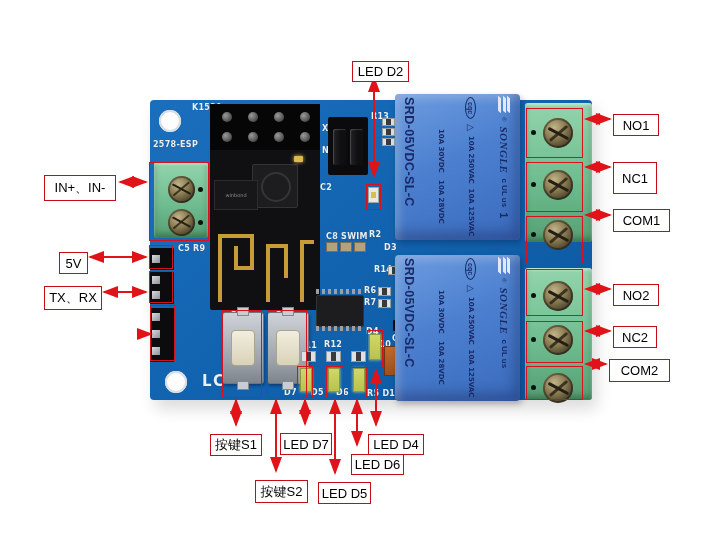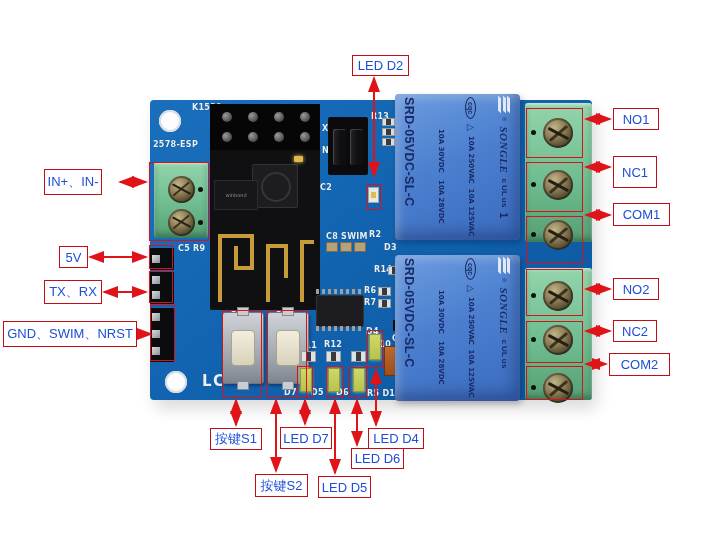--- a/index.html
+++ b/index.html
@@ -70,23 +70,23 @@
   .cqc{border:1px solid #1b2a66;border-radius:50%;font:bold 7px "Liberation Sans",sans-serif;
        padding:1px 4px;}
   .tri{font-size:9px;}
   .rating{font:bold 7px "DejaVu Sans",sans-serif;white-space:pre;}
   .rmodel{font:bold 12.5px "Liberation Sans",sans-serif;letter-spacing:.4px;white-space:nowrap;}
   
   .hdr{position:absolute;background:#0c0c0e;border-radius:1px;}
   .pnub{position:absolute;width:8px;height:8px;background:linear-gradient(135deg,#d9dde1,#8e9298);}
   
   .fbox{position:absolute;border:1.5px solid #d8121c;box-sizing:border-box;pointer-events:none;}
-  .lbl{position:absolute;background:#fff;border:1.5px solid #c20d17;color:#1d4ed8;
+  .lbl{position:absolute;background:#fff;border:1.5px solid #c20d17;color:#000000;
        font:13px "Liberation Sans",sans-serif;display:flex;align-items:center;justify-content:center;
-       box-sizing:border-box;padding:0 9px;white-space:nowrap;}
+       box-sizing:border-box;padding:0 9px;white-space:nowrap;margin-top:6px;}
   #ann-svg{position:absolute;left:0;top:0;pointer-events:none;}
 </style>
 </head>
 <body>
 
 <div id="stage">
 
   <div id="board">
 
     <div class="hole" style="left:9px;top:10px;width:22px;height:22px;"></div>
@@ -313,24 +313,23 @@
   <div class="fbox" style="left:349px;top:367px;width:18px;height:31px;"></div>
   <div class="fbox" style="left:367px;top:330px;width:16px;height:38px;"></div>
   <div class="fbox" style="left:526px;top:108px;width:57px;height:50px;"></div>
   <div class="fbox" style="left:526px;top:162px;width:57px;height:50px;"></div>
   <div class="fbox" style="left:526px;top:216px;width:57px;height:48px;"></div>
   <div class="fbox" style="left:526px;top:269px;width:57px;height:47px;"></div>
   <div class="fbox" style="left:526px;top:321px;width:57px;height:42px;"></div>
   <div class="fbox" style="left:526px;top:366px;width:57px;height:34px;"></div>
 
   <div class="lbl" style="left:352px;top:55px;width:57px;height:21px;">LED D2</div>
-  <div class="lbl" style="left:44px;top:169px;width:58px;height:26px;">IN+、IN-</div>
+  <div class="lbl" style="left:44px;top:169px;width:72px;height:26px;">IN+、IN-</div>
   <div class="lbl" style="left:59px;top:246px;width:29px;height:22px;">5V</div>
   <div class="lbl" style="left:44px;top:280px;width:58px;height:24px;">TX、RX</div>
-  <div class="lbl" style="left:3px;top:321px;width:134px;height:26px;">GND、SWIM、NRST</div>
   <div class="lbl" style="left:613px;top:108px;width:46px;height:22px;">NO1</div>
   <div class="lbl" style="left:613px;top:156px;width:44px;height:32px;">NC1</div>
   <div class="lbl" style="left:613px;top:203px;width:57px;height:23px;">COM1</div>
   <div class="lbl" style="left:613px;top:278px;width:46px;height:22px;">NO2</div>
   <div class="lbl" style="left:613px;top:320px;width:44px;height:22px;">NC2</div>
   <div class="lbl" style="left:609px;top:353px;width:61px;height:23px;">COM2</div>
   <div class="lbl" style="left:210px;top:428px;width:52px;height:22px;">按键S1</div>
   <div class="lbl" style="left:280px;top:427px;width:52px;height:22px;">LED D7</div>
   <div class="lbl" style="left:368px;top:428px;width:56px;height:21px;">LED D4</div>
   <div class="lbl" style="left:351px;top:448px;width:53px;height:21px;">LED D6</div>

